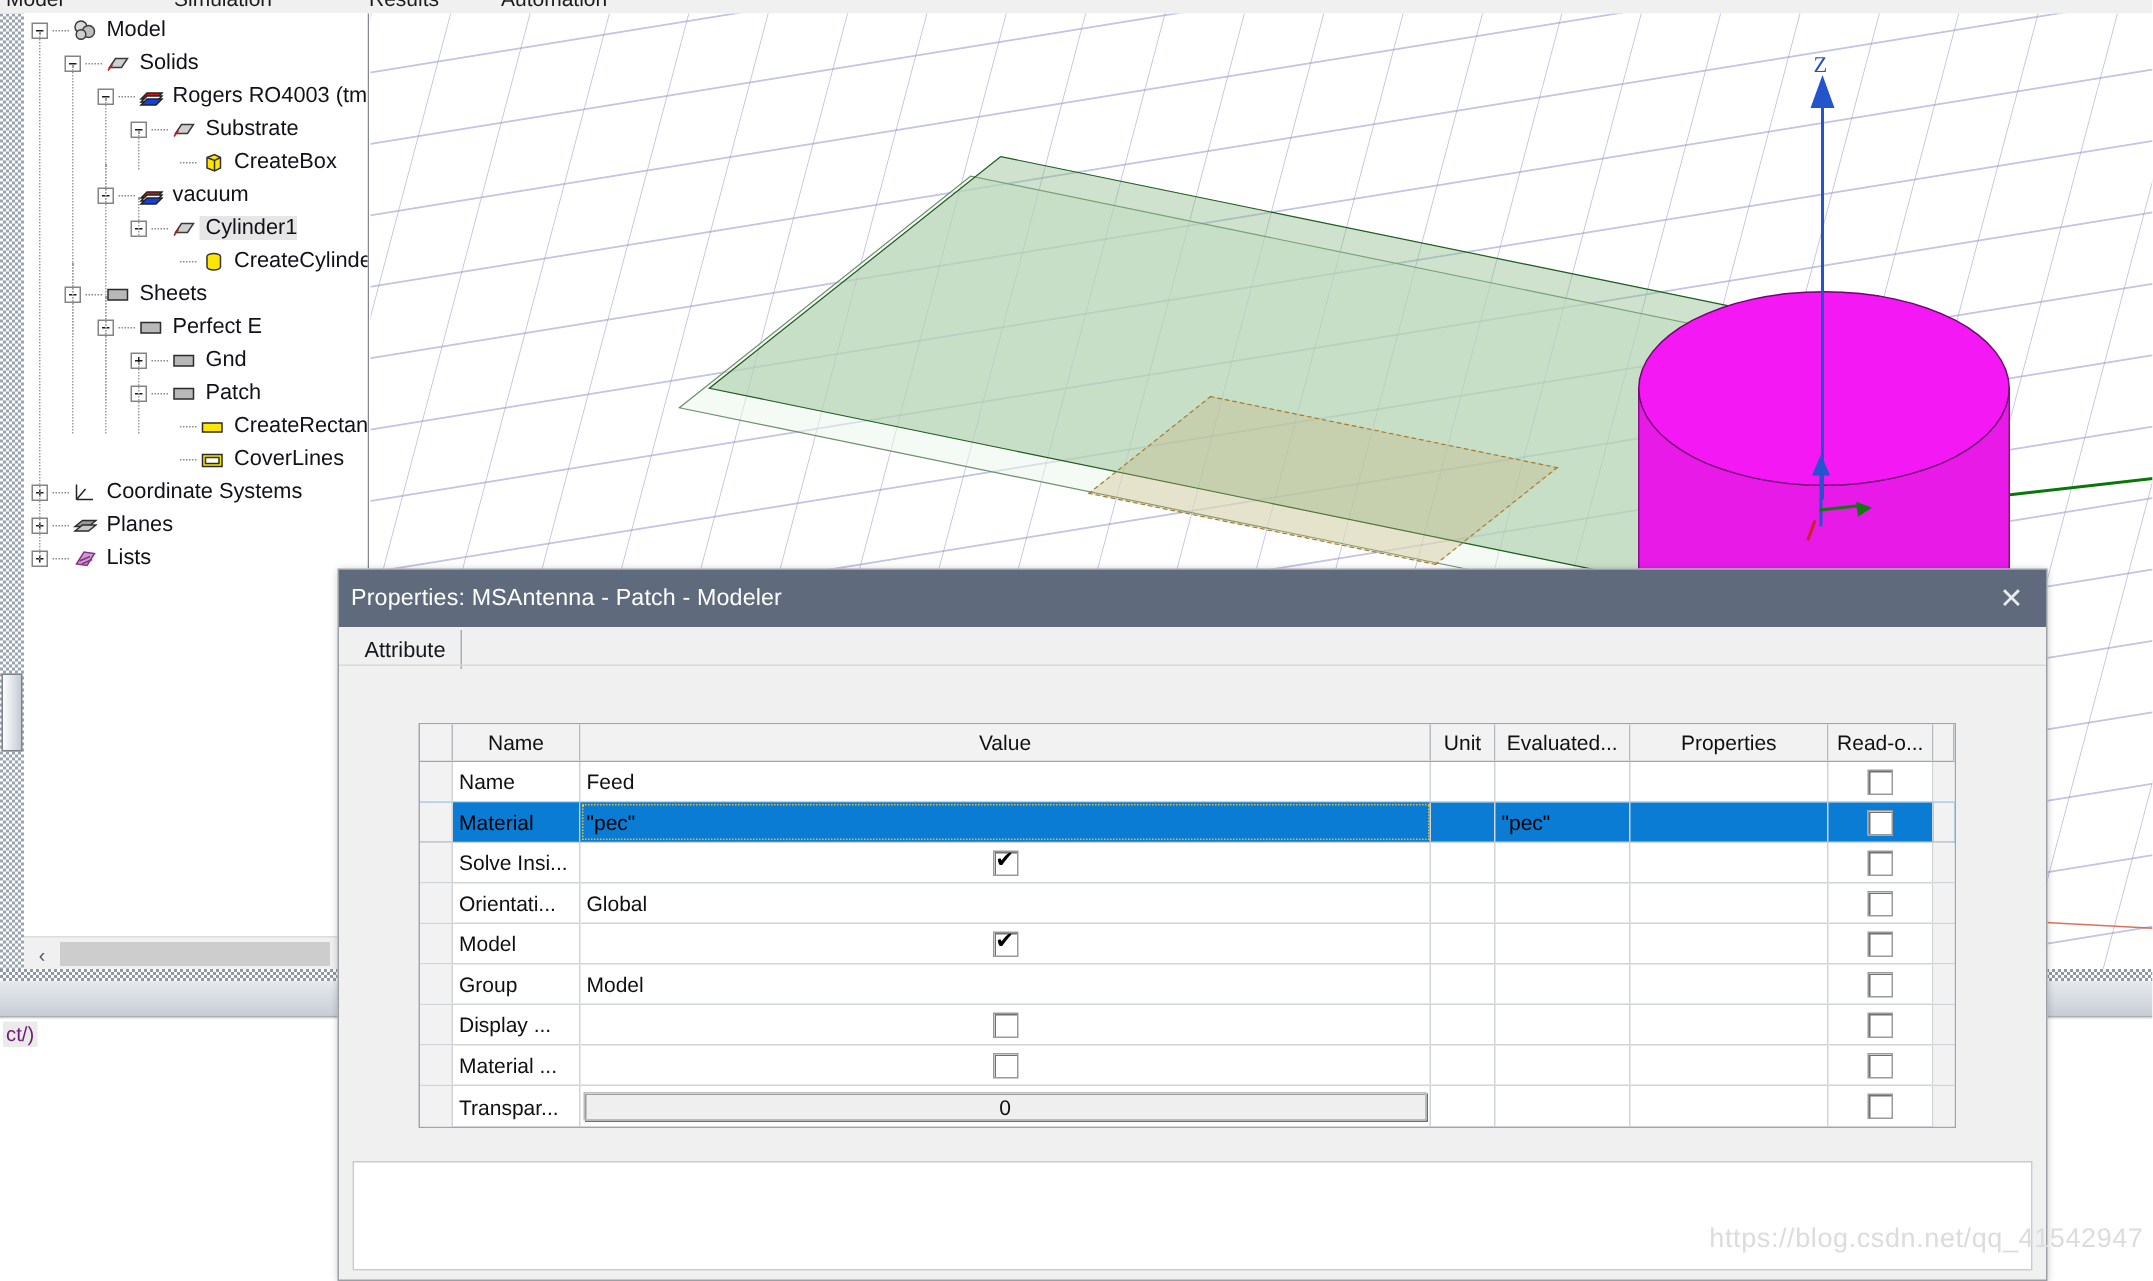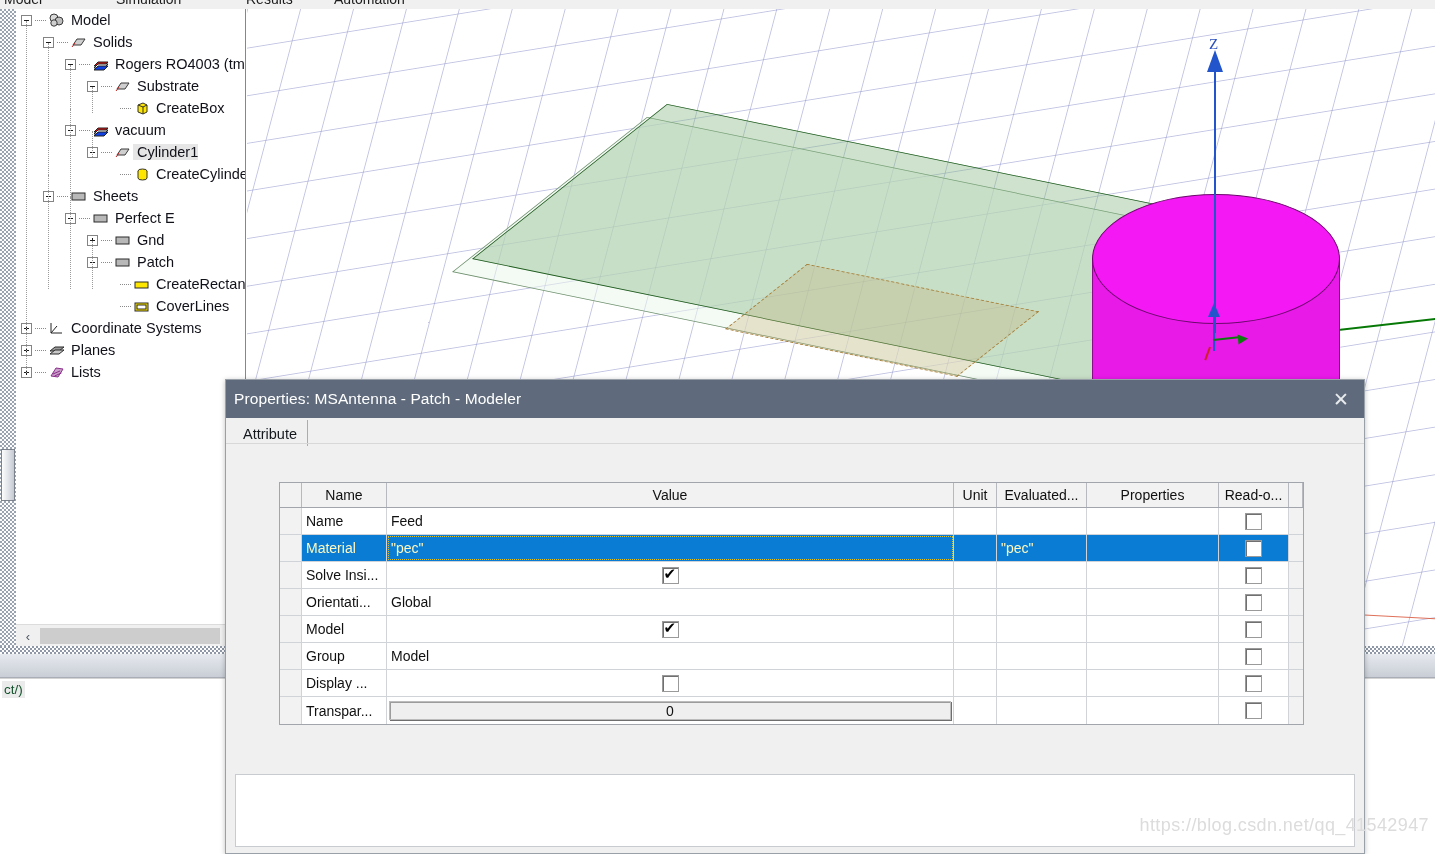--- a/index.html
+++ b/index.html
@@ -207,21 +207,21 @@
     position: absolute; left: 0; top: 654px; width: 1435px; height: 24px;
     background: linear-gradient(to bottom,#e6e9ee,#c9ced6);
     border-bottom: 1px solid #a9aeb6;
   }
   .msgarea {
     position: absolute; left: 0; top: 678px; width: 1435px; height: 176px;
     background: #ffffff; border-top: 1px solid #d3d3d3;
   }
   .msgtext {
     position: absolute; left: 2px; top: 681px; font-size: 13.5px;
-    color: #14532d; background: #ebebeb; padding: 1px 2px;
+    color: #701a75; background: #ebebeb; padding: 1px 2px;
   }
 
   
   .dialog {
     position: absolute; left: 225px; top: 379px; width: 1140px; height: 475px;
     background: #f0f0f0; border: 1px solid #9aa0a8;
     box-shadow: 0 1px 5px rgba(0,0,0,.25);
   }
   .dlg-title {
     position: absolute; left: 0; top: 0; width: 100%; height: 38px;
@@ -272,21 +272,21 @@
   }
   .c-sel   { width: 22px; flex: 0 0 22px; background: #f2f2f2; }
   .c-name  { width: 85px; flex: 0 0 85px; }
   .c-value { flex: 1 1 auto; }
   .c-unit  { width: 43px; flex: 0 0 43px; }
   .c-eval  { width: 90px; flex: 0 0 90px; }
   .c-desc  { width: 132px; flex: 0 0 132px; }
   .c-ro    { width: 70px; flex: 0 0 70px; justify-content: center; }
   .c-end   { width: 14px; flex: 0 0 14px; background: #f2f2f2; border-right: none; }
 
-  .grow.selected { background: #0a7cd4; color: #fef9c3; }
+  .grow.selected { background: #0a7cd4; color: #000000; }
   .grow.selected .c-sel { background: #f2f2f2; }
   .grow.selected .c-end { background: #f2f2f2; }
   .grow.selected .c-name { background: #0a7cd4; }
   .editcell {
     background: #0a7cd4; outline: 1px dotted #d6c33a;
     outline-offset: -2px;
   }
 
   .cbox {
     width: 17px; height: 17px; background: #ffffff;
@@ -692,20 +692,36 @@
           <div class="gcell c-unit"></div>
           <div class="gcell c-eval"></div>
           <div class="gcell c-desc"></div>
           <div class="gcell c-ro">
             <span class="cbox"></span>
           </div>
           <div class="gcell c-end"></div>
         </div>
         <div class="grow">
           <div class="gcell c-sel"></div>
+          <div class="gcell c-name">Material ...</div>
+          <div class="gcell c-value">
+            <span class="ctr">
+              <span class="cbox"></span>
+            </span>
+          </div>
+          <div class="gcell c-unit"></div>
+          <div class="gcell c-eval"></div>
+          <div class="gcell c-desc"></div>
+          <div class="gcell c-ro">
+            <span class="cbox"></span>
+          </div>
+          <div class="gcell c-end"></div>
+        </div>
+        <div class="grow">
+          <div class="gcell c-sel"></div>
           <div class="gcell c-name">Transpar...</div>
           <div class="gcell c-value" style="padding: 0px 2px;">
             <span class="transpbar">0</span>
           </div>
           <div class="gcell c-unit"></div>
           <div class="gcell c-eval"></div>
           <div class="gcell c-desc"></div>
           <div class="gcell c-ro">
             <span class="cbox"></span>
           </div>

